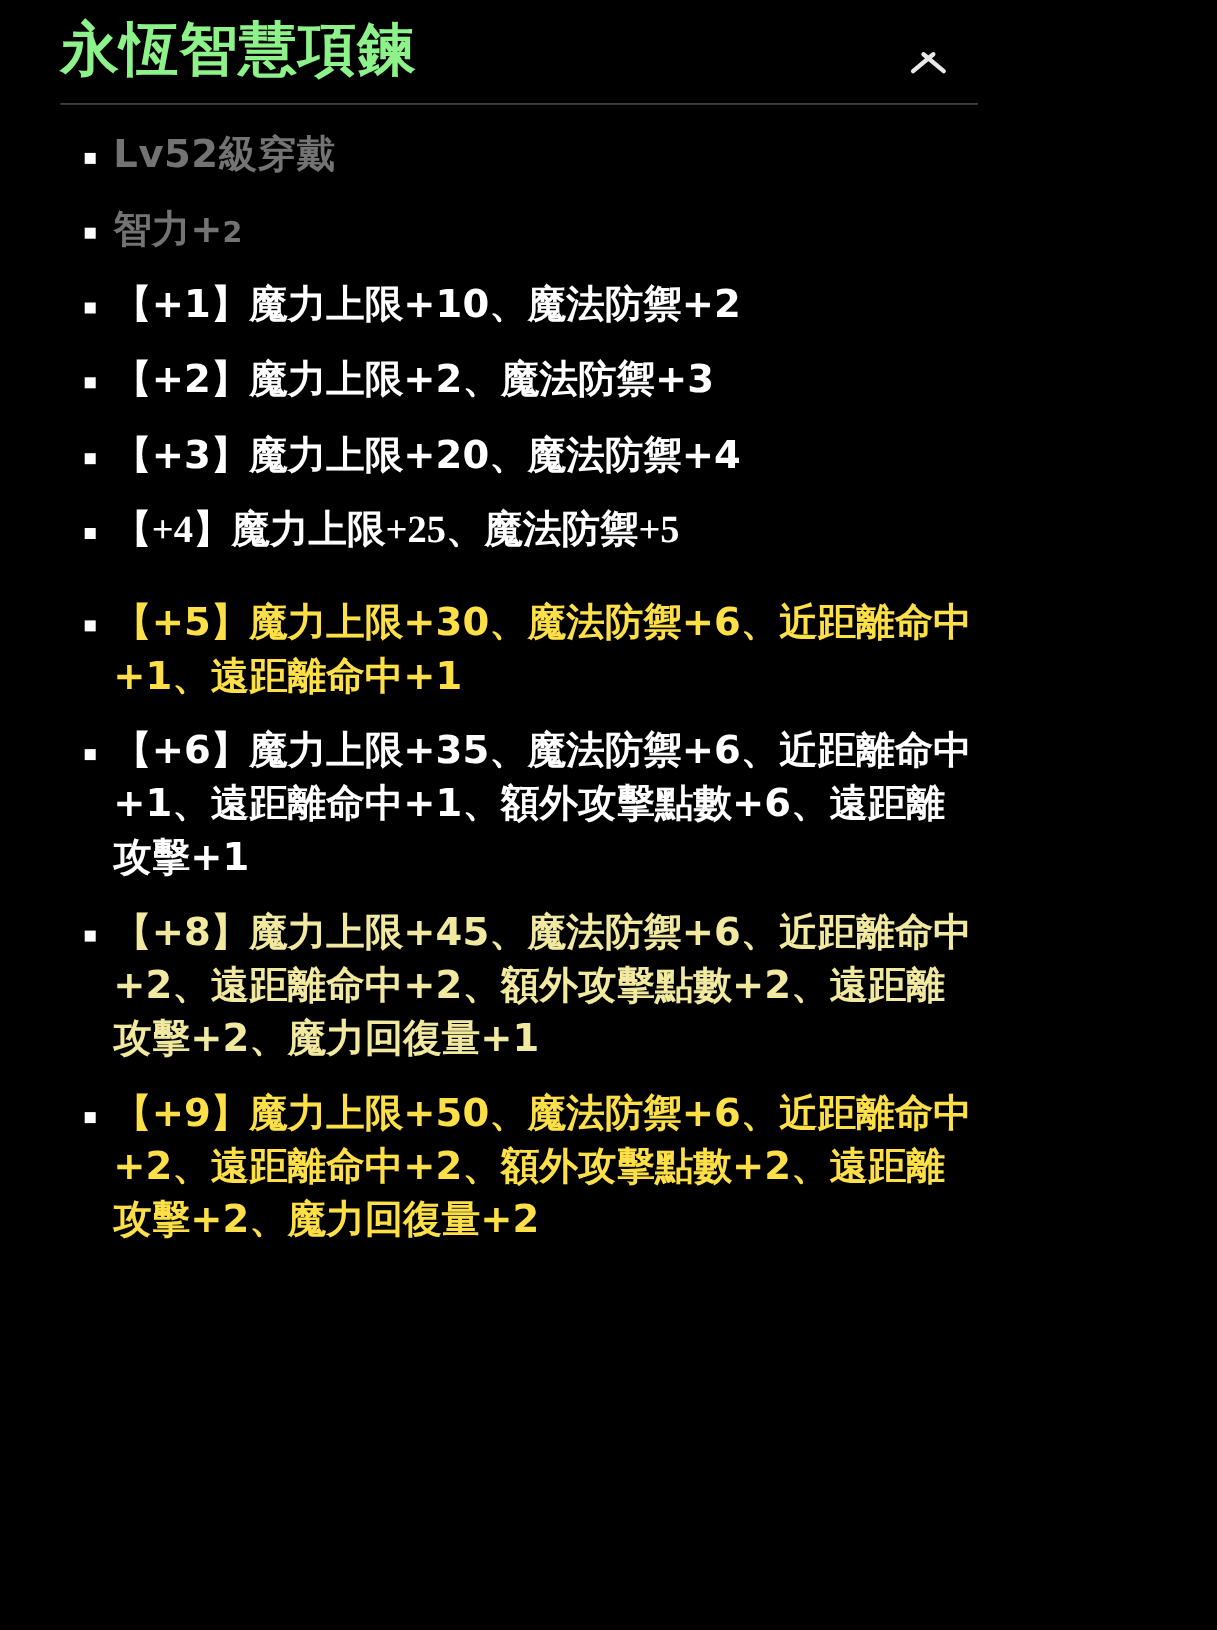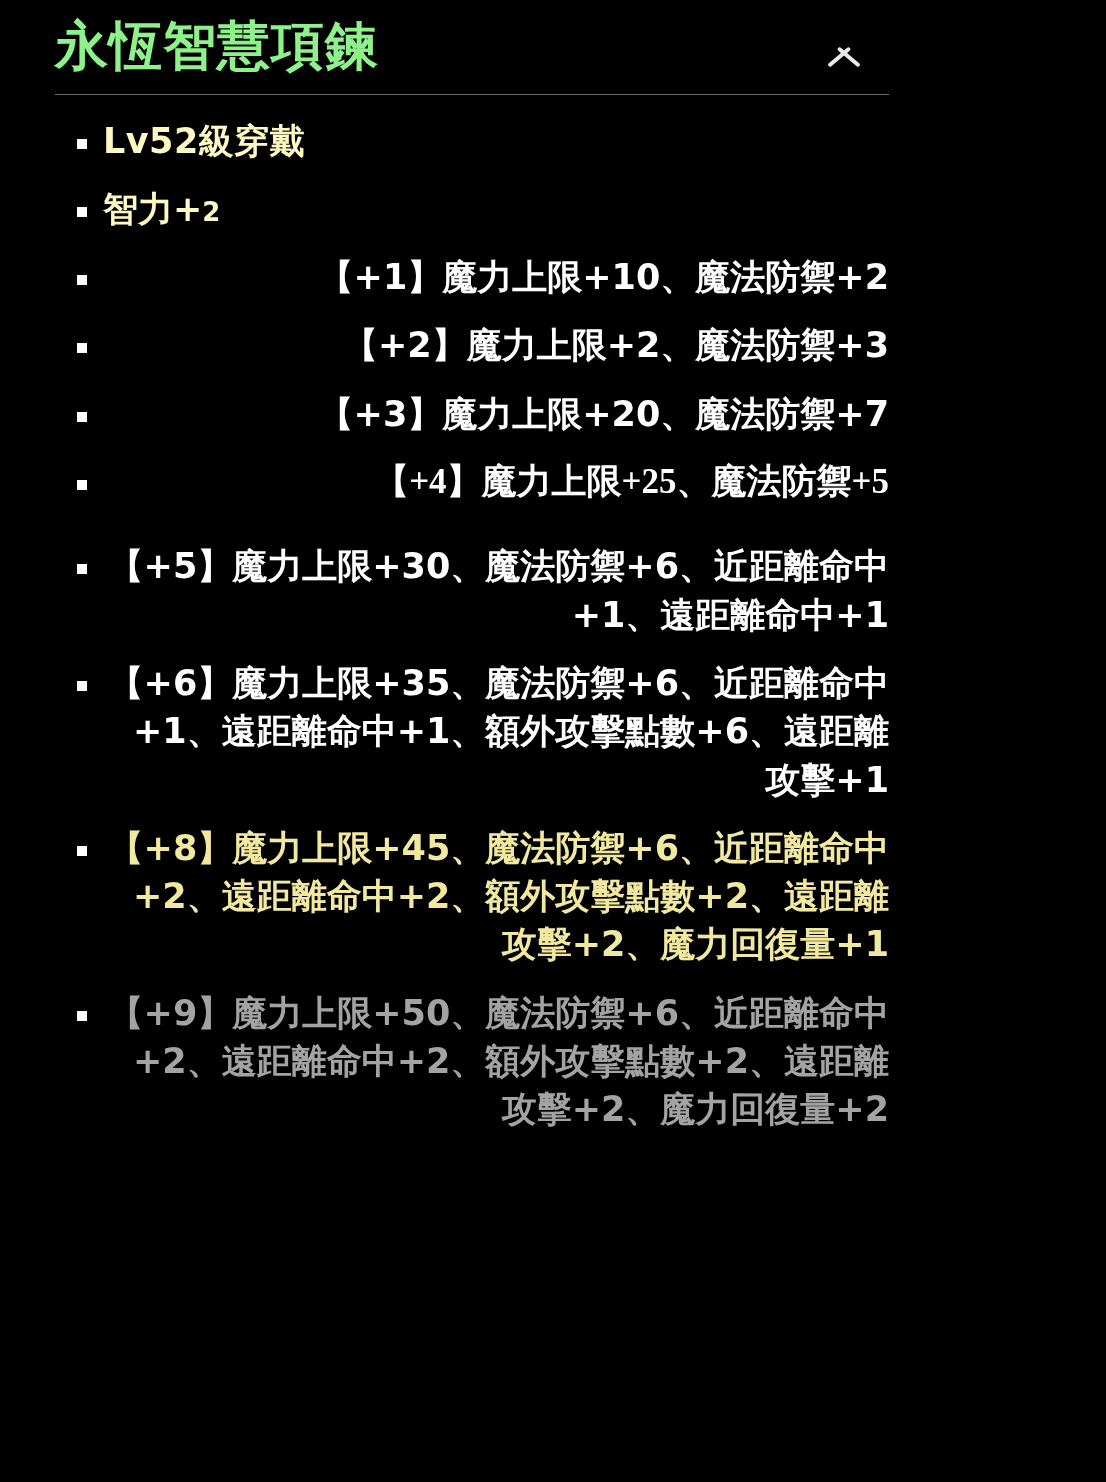--- a/index.html
+++ b/index.html
@@ -76,21 +76,21 @@
     margin: 0;
     padding: 22px 0 0 0;
   }
   ul.stat-list > li {
     position: relative;
     padding-left: 48px;
     margin-bottom: 20px;
     font-size: 35px;
     font-weight: 700;
     line-height: 1.38;
-    color: #fef9c3;
+    color: #737373;
     word-break: break-word;
   }
   ul.stat-list > li::before {
     content: "";
     position: absolute;
     left: 22px;
     top: 22px;
     width: 10px;
     height: 10px;
     background: #ffffff;
@@ -100,21 +100,20 @@
     letter-spacing: 0.5px;
   }
   li.intel .small {
     font-size: 26px;
     font-weight: 700;
   }
   li.plus {
     font-size: 36px;
     line-height: 1.42;
     padding-left: 52px;
-    text-align: right;
   }
   li.plus::before {
     top: 24px;
   }
 </style>
 </head>
 <body>
 
 <div class="panel">
 
@@ -129,32 +128,32 @@
     <li class="lvl">Lv52級穿戴</li>
     <li class="intel"><span>智力+</span><span class="small">2</span></li>
 
     <li class="plus" style="color: rgb(255, 255, 255);">
       <span>【+1】</span><span>魔力上限+10、魔法防禦+2</span>
     </li>
     <li class="plus" style="color: rgb(255, 255, 255);">
       <span>【+2】</span><span>魔力上限+2、魔法防禦+3</span>
     </li>
     <li class="plus" style="color: rgb(255, 255, 255);">
-      <span>【+3】</span><span>魔力上限+20、魔法防禦+7</span>
+      <span>【+3】</span><span>魔力上限+20、魔法防禦+4</span>
     </li>
     <li class="plus" style="color: rgb(255, 255, 255); font-family: Liberation Serif, serif;">
       <span>【+4】</span><span>魔力上限+25、魔法防禦+5</span>
     </li>
-    <li class="plus" style="color: #ffffff; margin-top: 36px;">
+    <li class="plus" style="color: #fde047; margin-top: 36px;">
       <span>【+5】</span><span>魔力上限+30、魔法防禦+6、近距離命中+1、遠距離命中+1</span>
     </li>
     <li class="plus" style="color: rgb(255, 255, 255);">
       <span>【+6】</span><span>魔力上限+35、魔法防禦+6、近距離命中+1、遠距離命中+1、額外攻擊點數+6、遠距離攻擊+1</span>
     </li>
     <li class="plus" style="color: rgb(242, 233, 160);">
       <span>【+8】</span><span>魔力上限+45、魔法防禦+6、近距離命中+2、遠距離命中+2、額外攻擊點數+2、遠距離攻擊+2、魔力回復量+1</span>
     </li>
-    <li class="plus" style="color: #a3a3a3;">
+    <li class="plus" style="color: #fde047;">
       <span>【+9】</span><span>魔力上限+50、魔法防禦+6、近距離命中+2、遠距離命中+2、額外攻擊點數+2、遠距離攻擊+2、魔力回復量+2</span>
     </li>
   </ul>
 
 </div>
 
 </body></html>

